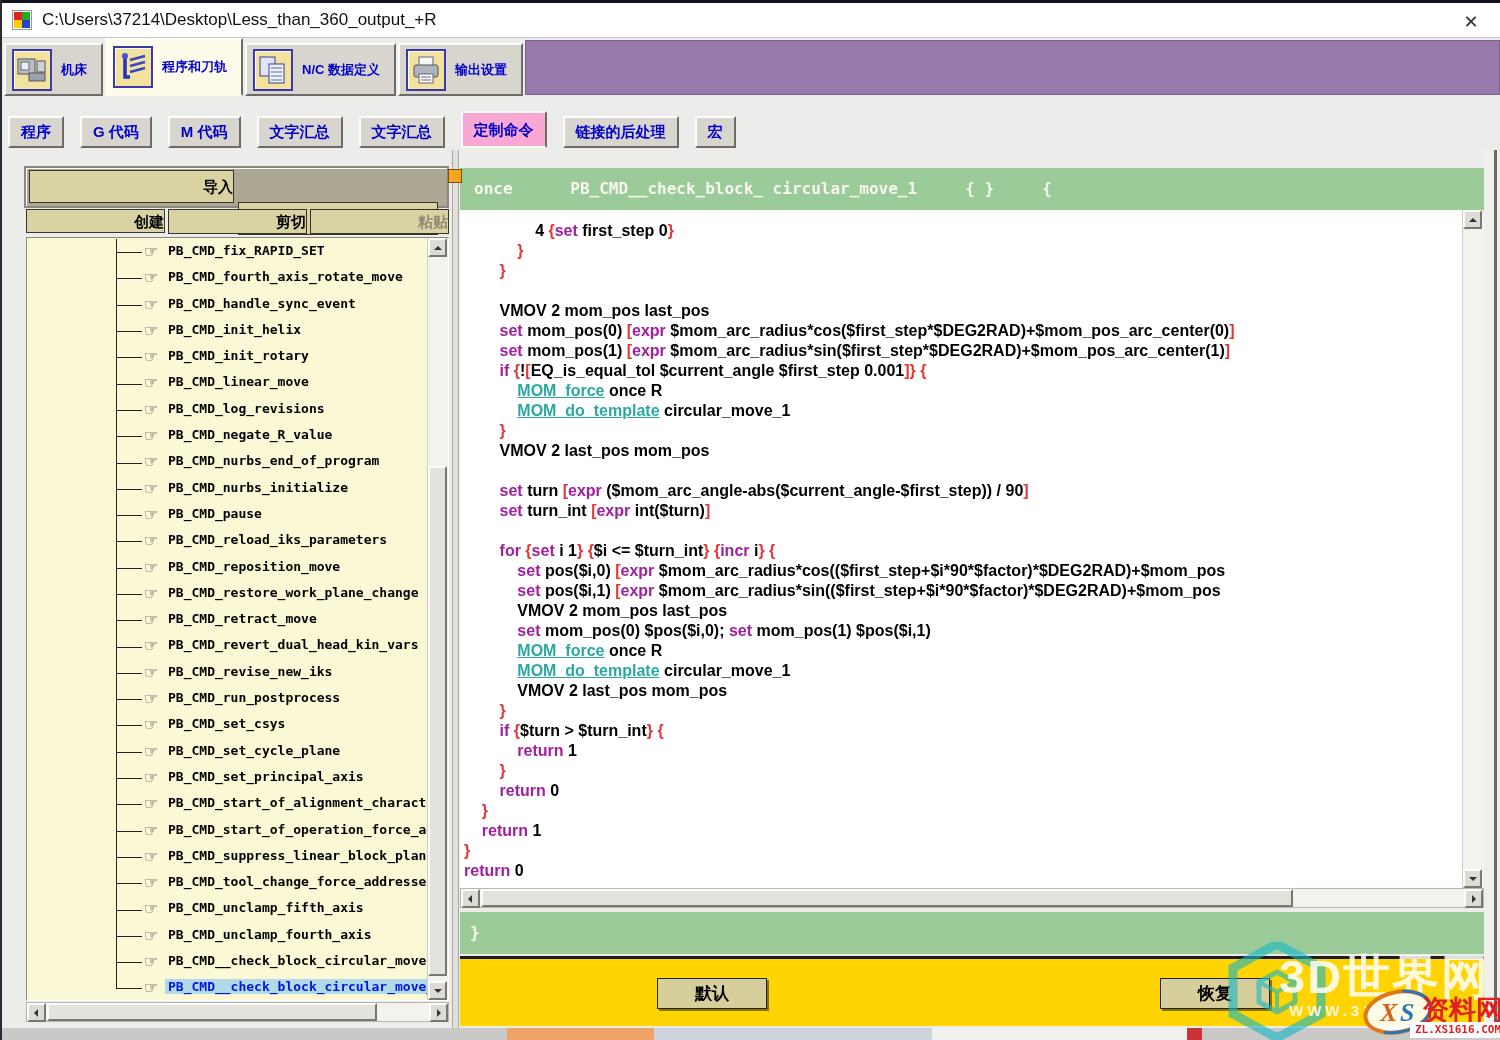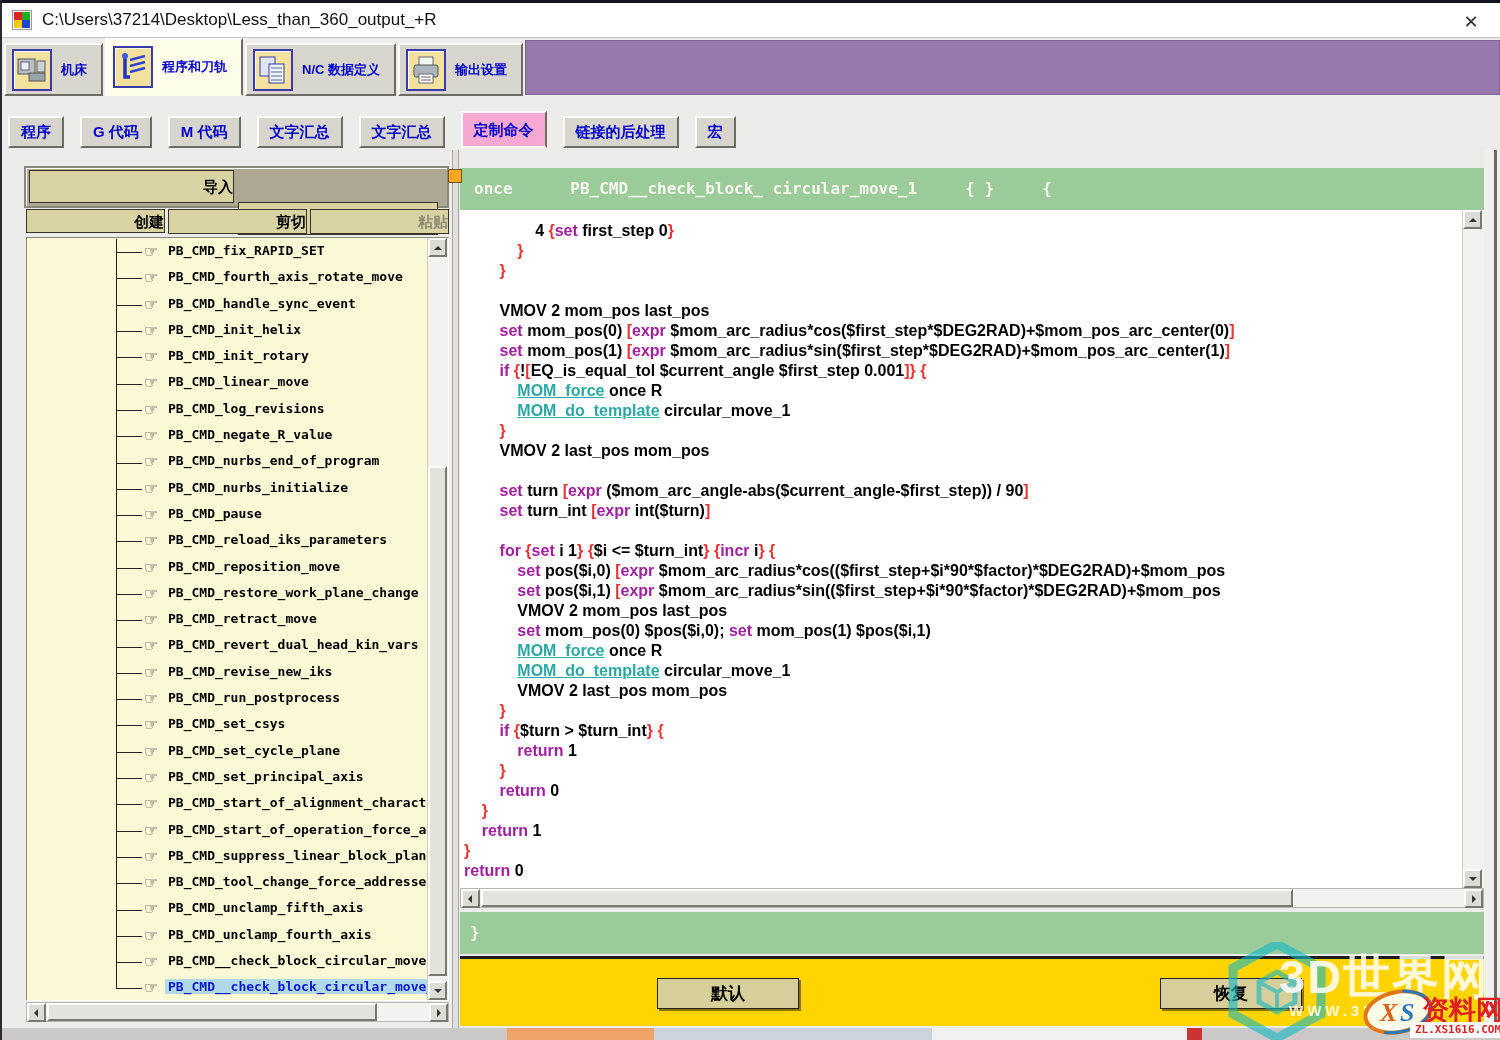--- a/index.html
+++ b/index.html
@@ -89,21 +89,21 @@
   .tk-b{color:#e43434;}
   .tk-m{color:#2ba8a2;text-decoration:underline;cursor:pointer;}
   #code-vscroll{right:0;width:22px;}
   #code-hscroll{left:458px;top:888px;width:1024px;height:20px;}
   #tree-hscroll{left:24px;top:1002px;width:423px;height:20px;}
   #editor-footer{position:absolute;left:458px;top:912px;width:1024px;height:42px;background:#9ccb9a;
                  color:#f7f7ef;font-family:"DejaVu Sans Mono",monospace;font-size:16px;font-weight:bold;
                  line-height:42px;padding-left:10px;}
   #action-bar{position:absolute;left:458px;top:956px;width:1024px;height:70px;background:#ffd400;
               border-top:3px solid #1c1c1c;}
-  .action-btn{position:absolute;top:19px;width:142px;height:31px;background:#d6cf9c;border:1px solid #222;
+  .action-btn{position:absolute;top:19px;width:110px;height:31px;background:#d6cf9c;border:1px solid #222;
               box-shadow:2px 2px 0 rgba(0,0,0,0.45);font-size:17px;font-weight:bold;color:#000;
               text-align:center;line-height:29px;cursor:pointer;font-family:"Liberation Sans",sans-serif;}
   #btn-default{left:197px;}
   #btn-restore{left:700px;}
 
   
   #right-edge{position:absolute;left:1482px;top:150px;width:18px;height:878px;background:#f0efeb;}
   #right-edge::after{content:"";position:absolute;left:10px;top:0;bottom:0;width:3px;background:#6a6a66;}
 
   

